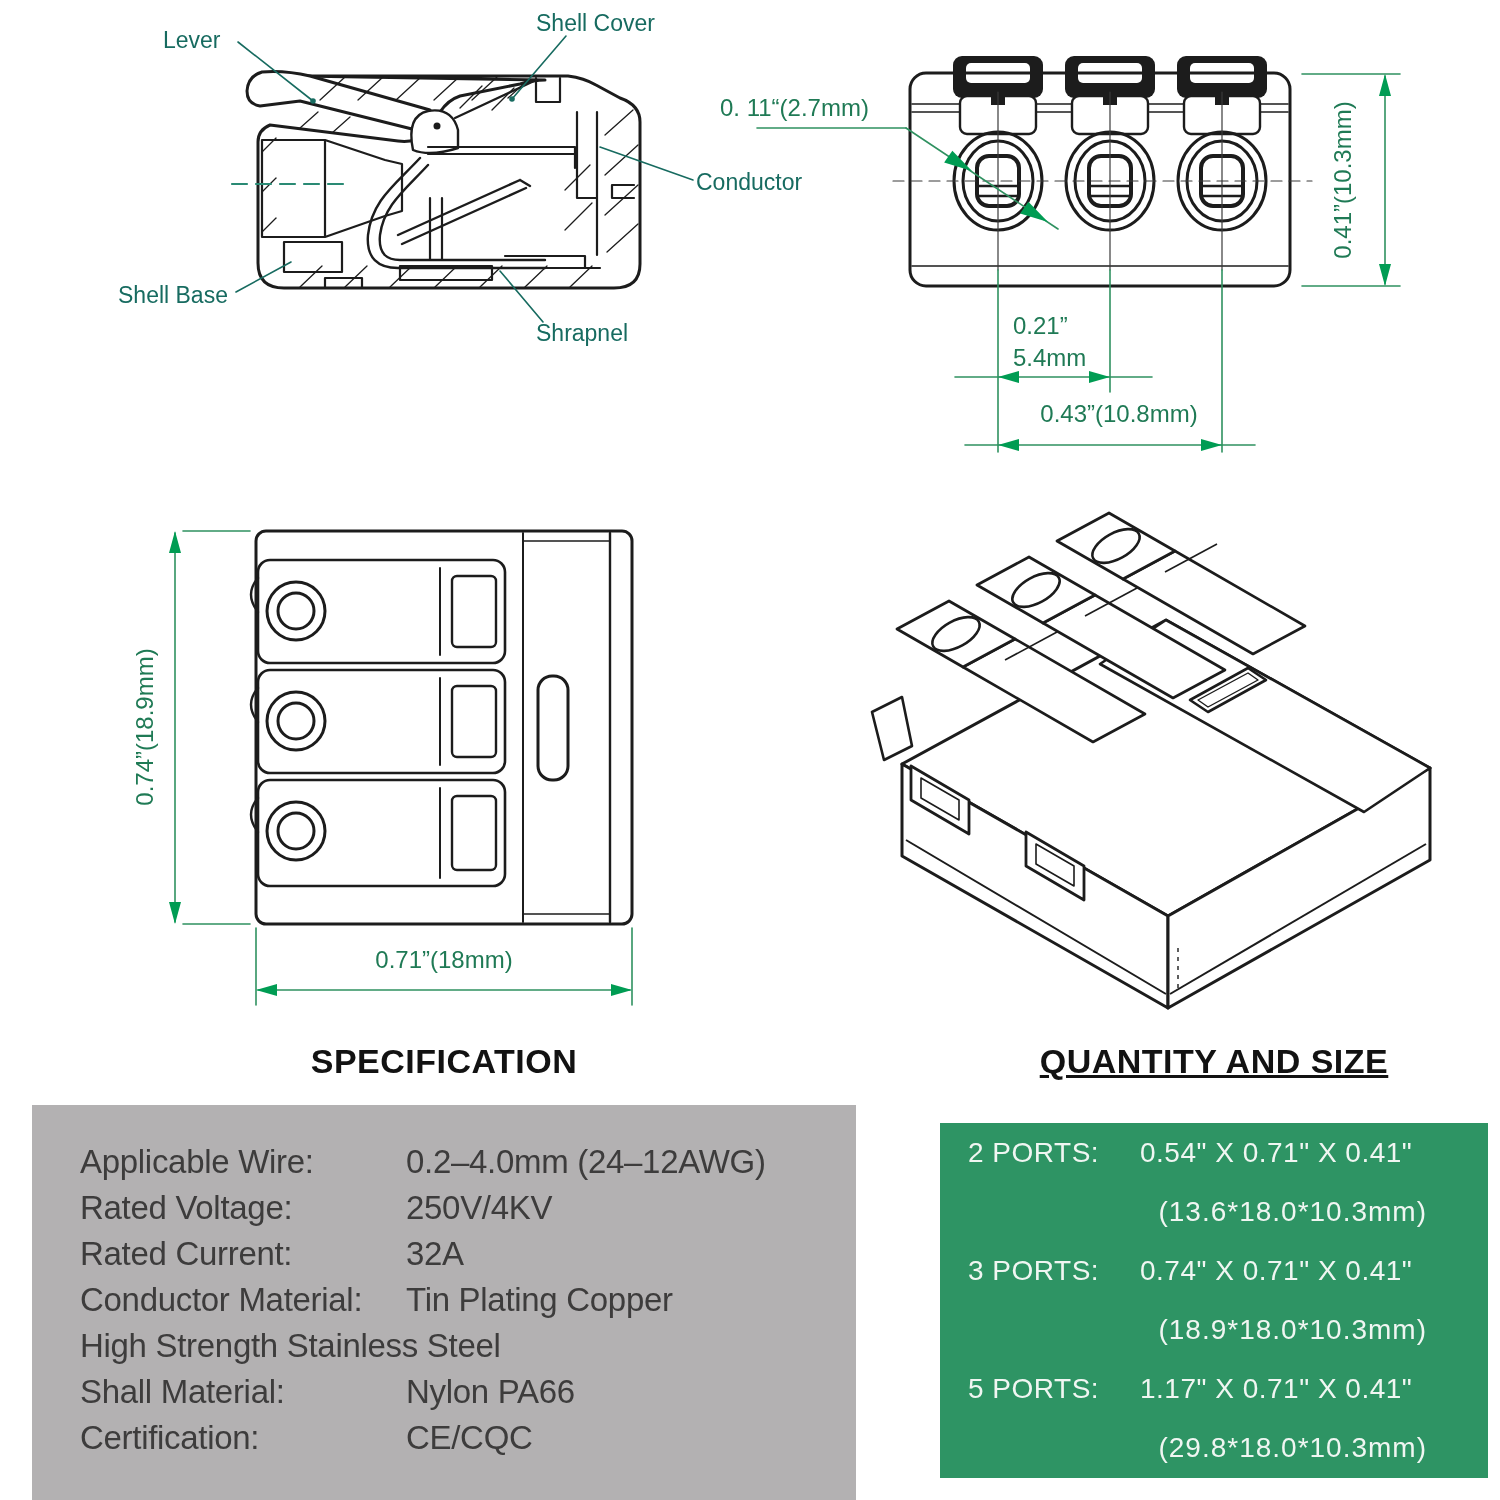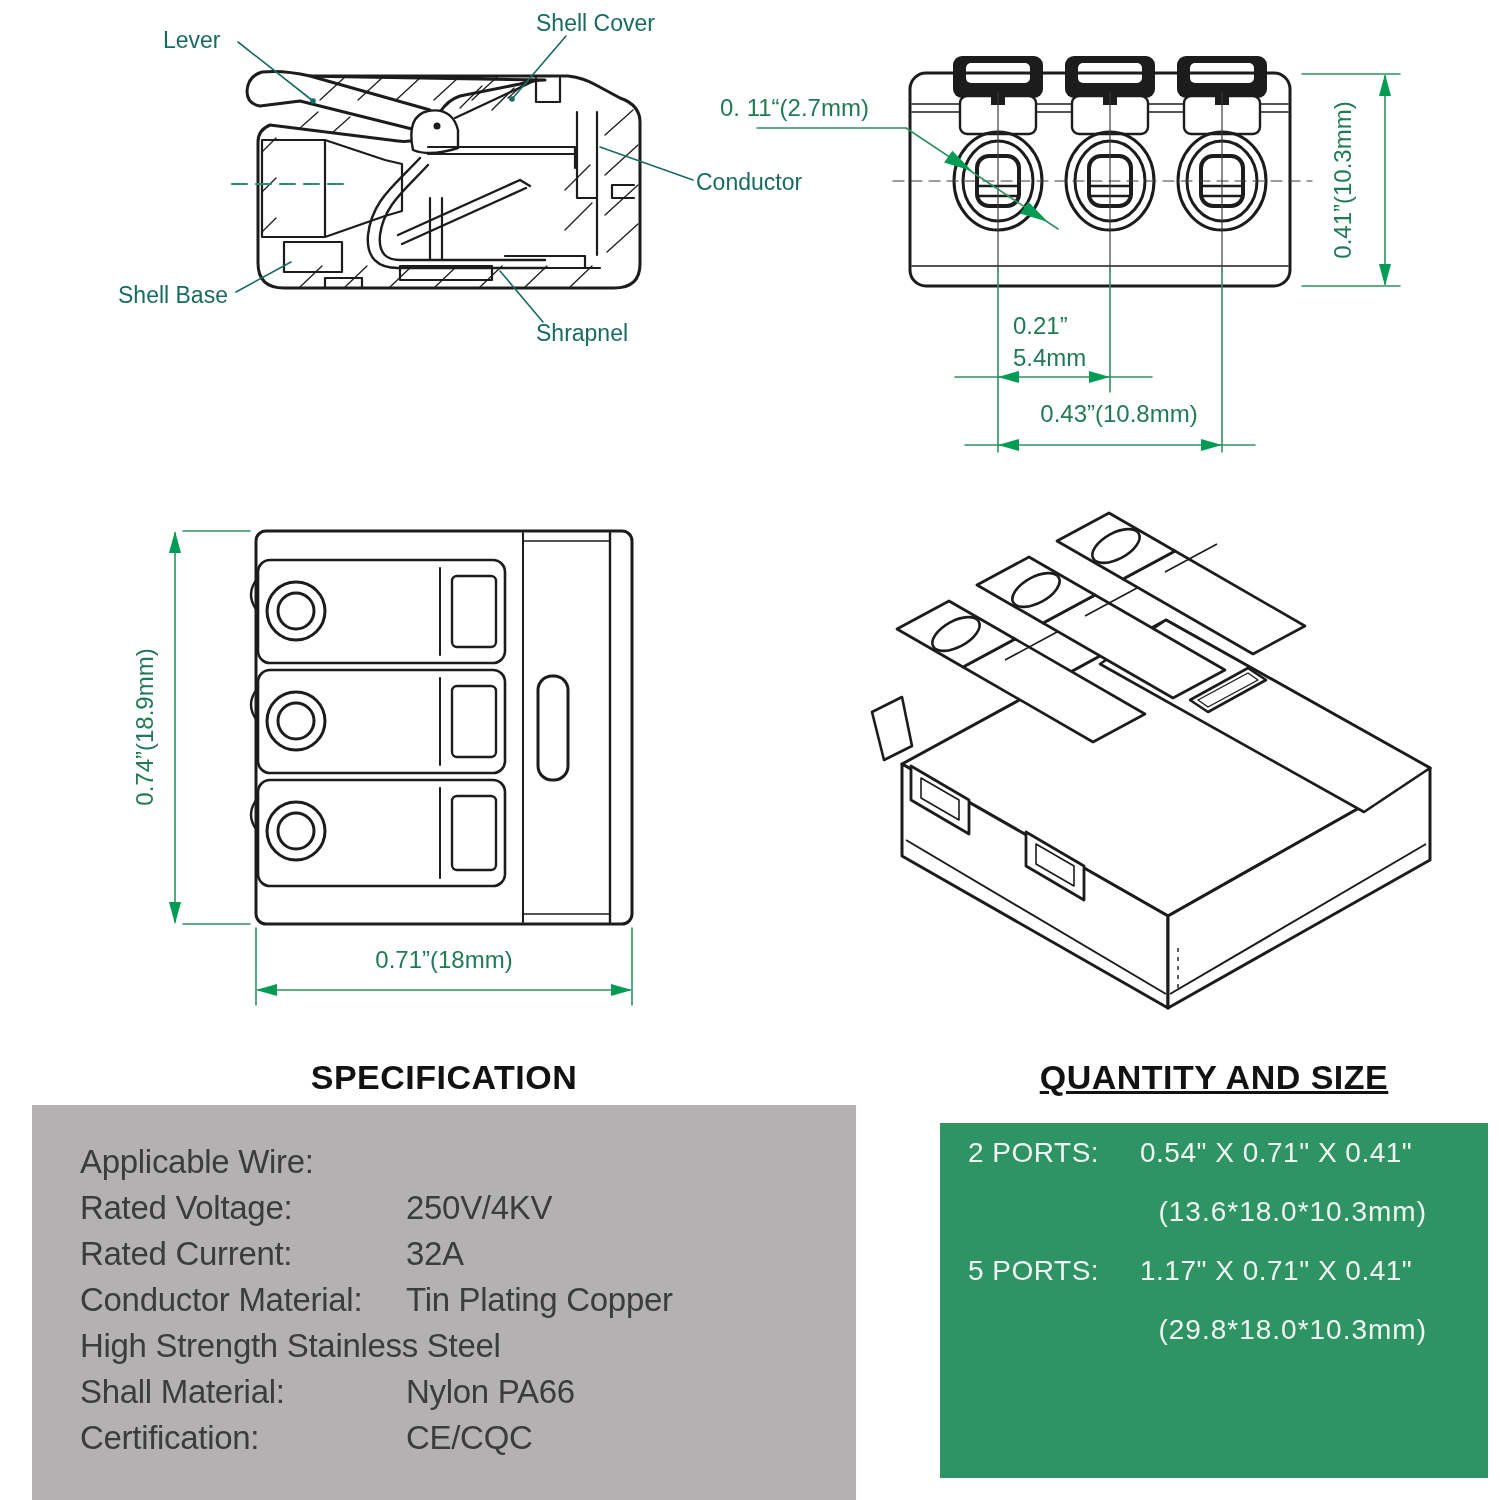--- a/index.html
+++ b/index.html
@@ -2,21 +2,21 @@
 <html><head>
 <meta charset="utf-8">
 <style>
   html,body{margin:0;padding:0;background:#ffffff;}
   .canvas{position:relative;width:1500px;height:1500px;background:#ffffff;overflow:hidden;
           font-family:"Liberation Sans", sans-serif;}
   .abs{position:absolute;}
   svg text{font-family:"Liberation Sans", sans-serif;}
   .lbl{font-size:23px;fill:#176b60;}
   .dim{font-size:24px;fill:#1f7a55;}
-  .section-title{font-size:34px;font-weight:700;color:#121212;text-align:center;letter-spacing:.5px;margin-top:16px;}
+  .section-title{font-size:34px;font-weight:700;color:#121212;text-align:center;letter-spacing:.5px;}
   .spec-box{background:#b3b1b2;box-sizing:border-box;padding:34px 20px 0 48px;}
   .spec-row{display:flex;height:46px;line-height:46px;font-size:33px;color:#3d3c3c;letter-spacing:-.3px;}
   .spec-label{width:326px;flex:0 0 326px;}
   .spec-value{flex:1;}
   .qty-box{background:#2e9464;box-sizing:border-box;padding:0;color:#f0f6f2;}
   .qty-line1{display:flex;height:59px;line-height:59px;font-size:28px;padding-left:28px;letter-spacing:.5px;}
   .qty-label{width:172px;flex:0 0 172px;}
   .qty-inch{flex:1;}
   .qty-line2{height:59px;line-height:59px;font-size:28px;text-align:right;padding-right:61px;letter-spacing:1px;}
 </style>
@@ -290,20 +290,21 @@
     </g>
   </svg>
 
   <div class="abs section-title" style="left:32px;top:1042px;width:824px;">SPECIFICATION</div>
 
   <div class="abs section-title" style="left:940px;top:1042px;width:548px;text-decoration:underline;">QUANTITY AND SIZE</div>
 
   <div class="abs spec-box" style="left:32px;top:1105px;width:824px;height:419px;">
     <div class="spec-row">
       <span class="spec-label">Applicable Wire:</span>
+      <span class="spec-value">0.2–4.0mm (24–12AWG)</span>
     </div>
     <div class="spec-row">
       <span class="spec-label">Rated Voltage:</span>
       <span class="spec-value">250V/4KV</span>
     </div>
     <div class="spec-row">
       <span class="spec-label">Rated Current:</span>
       <span class="spec-value">32A</span>
     </div>
     <div class="spec-row">
@@ -326,20 +327,27 @@
   <div class="abs qty-box" style="left:940px;top:1123px;width:548px;height:355px;">
     <div>
       <div class="qty-line1">
         <span class="qty-label">2 PORTS:</span>
         <span class="qty-inch">0.54" X 0.71" X 0.41"</span>
       </div>
       <div class="qty-line2">(13.6*18.0*10.3mm)</div>
     </div>
     <div>
       <div class="qty-line1">
+        <span class="qty-label">3 PORTS:</span>
+        <span class="qty-inch">0.74" X 0.71" X 0.41"</span>
+      </div>
+      <div class="qty-line2">(18.9*18.0*10.3mm)</div>
+    </div>
+    <div>
+      <div class="qty-line1">
         <span class="qty-label">5 PORTS:</span>
         <span class="qty-inch">1.17" X 0.71" X 0.41"</span>
       </div>
       <div class="qty-line2">(29.8*18.0*10.3mm)</div>
     </div>
   </div>
 
 </div>
 
 </body></html>

